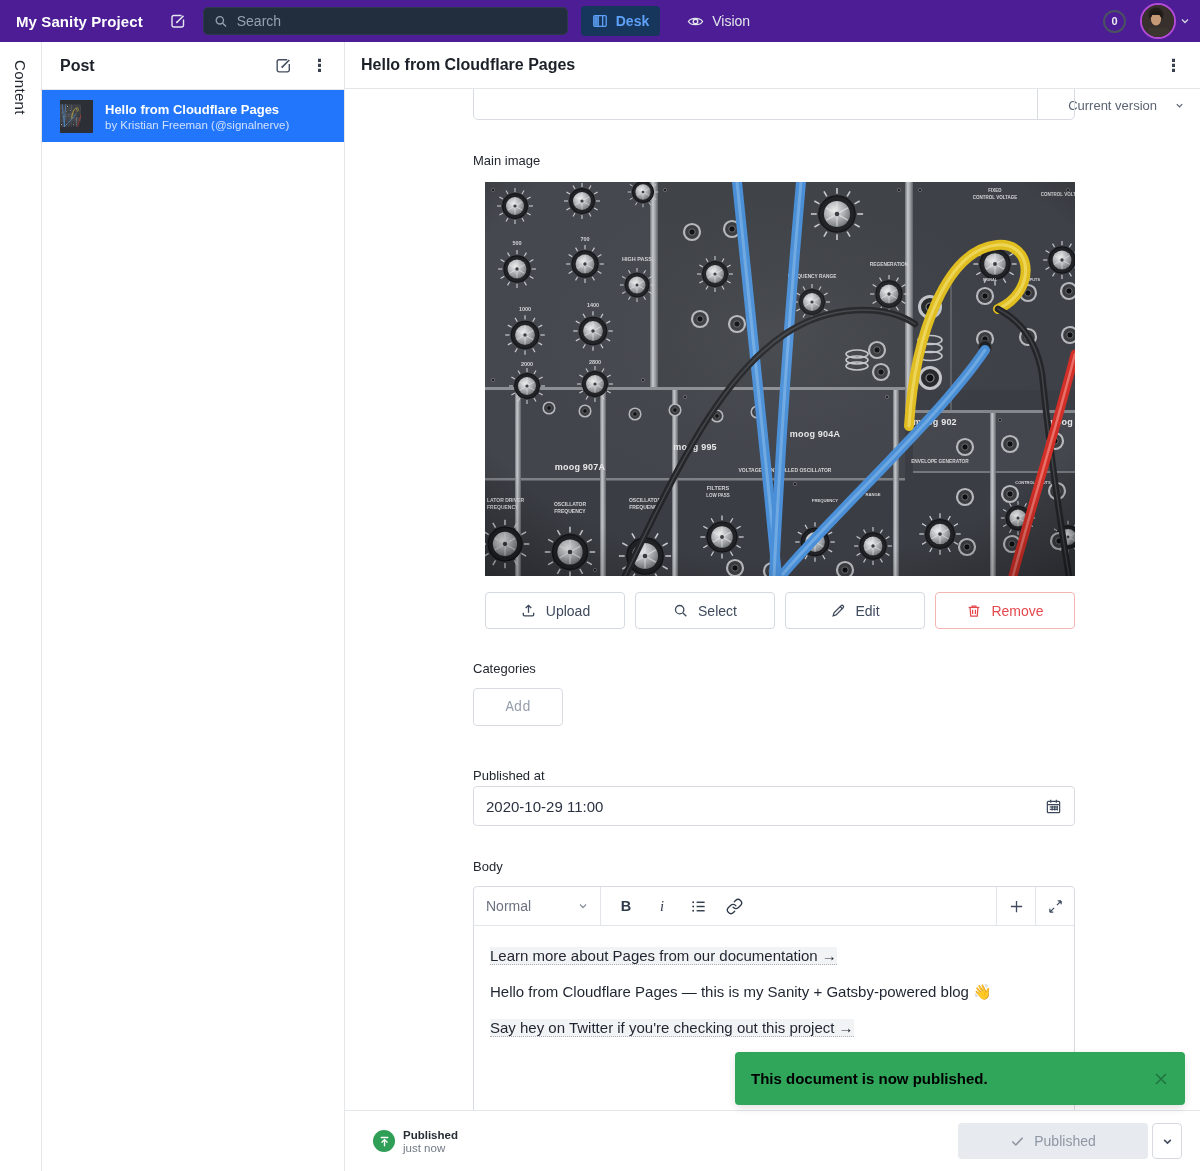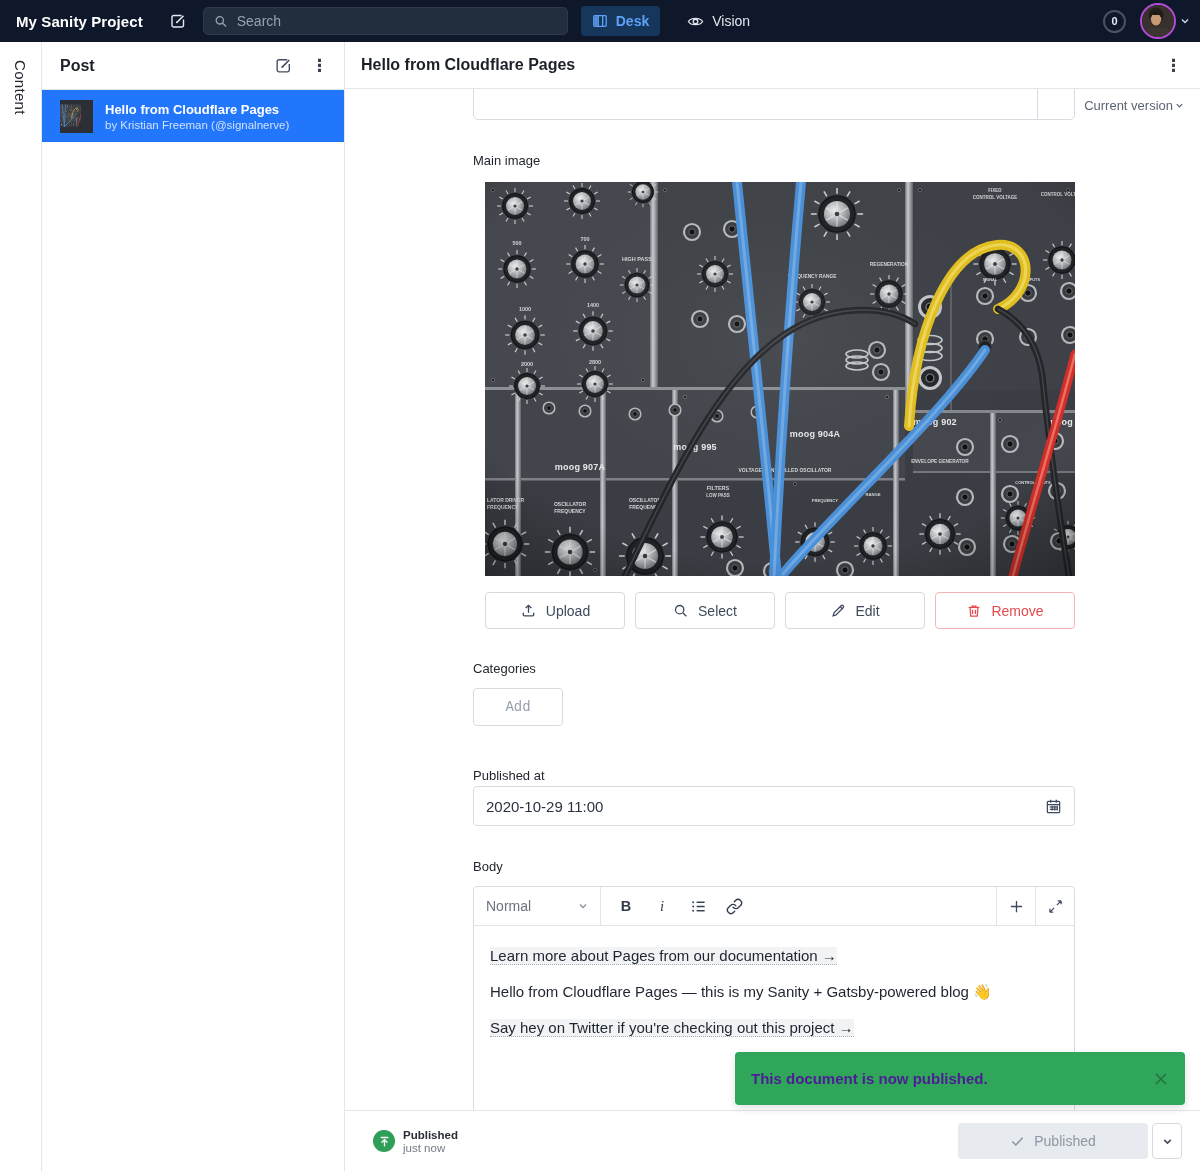--- a/index.html
+++ b/index.html
@@ -1,20 +1,20 @@
 <!DOCTYPE html>
 <html><head>
 <meta charset="utf-8">
 <style>
   * { margin:0; padding:0; box-sizing:border-box; }
   html,body { width:1200px; height:1171px; overflow:hidden; background:#fff;
     font-family:"Liberation Sans","DejaVu Sans",sans-serif; }
 
   
-  .navbar { position:absolute; left:0; top:0; width:1200px; height:42px; background:#0f172a;
+  .navbar { position:absolute; left:0; top:0; width:1200px; height:42px; background:#4c1d95;
     display:flex; align-items:center; color:#fff; }
   .nav-title { font-size:15px; font-weight:700; margin-left:16px; letter-spacing:.1px; }
   .nav-compose { margin-left:22px; width:26px; height:26px; display:flex; align-items:center; justify-content:center; cursor:pointer; }
   .nav-search { margin-left:12px; width:365px; height:28px; background:#222d3d; border:1px solid #2e3a4c;
     border-radius:5px; display:flex; align-items:center; padding:12px 10px; gap:9px; }
   .nav-search input { background:transparent; border:none; outline:none; color:#e6e9ee; font-size:14px; width:100%;
     font-family:inherit; }
   .nav-search input::placeholder { color:#97a0b0; }
   .nav-tab { height:30px; border-radius:4px; display:flex; align-items:center; gap:8px; padding:0 11px; font-size:14px;
     font-weight:600; cursor:pointer; }
@@ -41,21 +41,21 @@
   .post-item { height:52px; background:#2276fc; display:flex; align-items:center; padding:0 10px 0 18px; gap:12px; cursor:pointer; }
   .post-thumb { width:33px; height:33px; flex:0 0 33px; overflow:hidden; background:#2c2f35; }
   .post-item-title { font-size:13px; font-weight:600; color:#fff; line-height:17px; }
   .post-item-sub { font-size:11.5px; color:#cfe0fe; line-height:14px; }
 
   
   .editor { position:absolute; left:345px; top:42px; width:855px; height:1129px; background:#fff; }
   .editor-header { height:47px; display:flex; align-items:center; padding:0 14px 0 16px; border-bottom:1px solid #e4e7ea; }
   .editor-title { font-size:16px; font-weight:600; color:#1c2028; }
   .editor-content { position:absolute; left:0; top:47px; width:855px; height:1021px; overflow:hidden; }
-  .version-row { position:absolute; top:9px; right:16px; display:flex; align-items:center; gap:2px; color:#5a6472;
+  .version-row { position:absolute; top:9px; right:16px; display:flex; align-items:center; gap:18px; color:#5a6472;
     font-size:13px; cursor:pointer; }
   .fields { position:absolute; left:128px; top:0; width:602px; }
 
   .slug-partial { position:absolute; left:0; top:-19px; width:602px; height:50px; border:1px solid #d8dce2; border-radius:5px; }
   .slug-partial .gen { position:absolute; right:0; top:0; width:37px; height:100%; border-left:1px solid #d8dce2; }
 
   .field-label { position:absolute; left:0; font-size:13px; font-weight:500; color:#23272f; }
   .img-box { position:absolute; left:12px; top:93px; width:590px; height:394px; background:#3c3f45; cursor:pointer; }
   .img-box svg { display:block; width:590px; height:394px; }
 
@@ -86,21 +86,21 @@
   .tb-right { margin-left:auto; display:flex; align-items:stretch; }
   .tb-sq { width:39px; display:flex; align-items:center; justify-content:center; border-left:1px solid #e2e5ea; cursor:pointer;
     color:#3e4a5c; }
   .body-text { padding:19px 16px; }
   .body-text p { font-size:15px; color:#1f2530; line-height:21px; margin-bottom:15px; }
   .body-link { background:#f2f3f5; border-bottom:1.5px dotted #a9aeb7; cursor:pointer; }
 
   
   .toast { position:absolute; left:390px; top:1010px; width:450px; height:53px; background:#2fa65a; border-radius:4px;
     display:flex; align-items:center; padding:0 16px; box-shadow:0 3px 10px rgba(0,0,0,.12); z-index:5; }
-  .toast-msg { color:#4c1d95; font-size:15px; font-weight:600; }
+  .toast-msg { color:#000000; font-size:15px; font-weight:600; }
   .toast-x { margin-left:auto; cursor:pointer; display:flex; }
 
   
   .footer { position:absolute; left:0; top:1068px; width:855px; height:61px; background:#fff; border-top:1px solid #e4e7ea;
     display:flex; align-items:center; }
   .pub-ic { margin-left:28px; width:22px; height:22px; border-radius:50%; background:#2f9e57; display:flex; align-items:center;
     justify-content:center; }
   .pub-meta { margin-left:8px; }
   .pub-status { font-size:11.5px; font-weight:700; color:#272c35; line-height:14px; }
   .pub-time { font-size:11.5px; color:#717a87; line-height:13px; }

